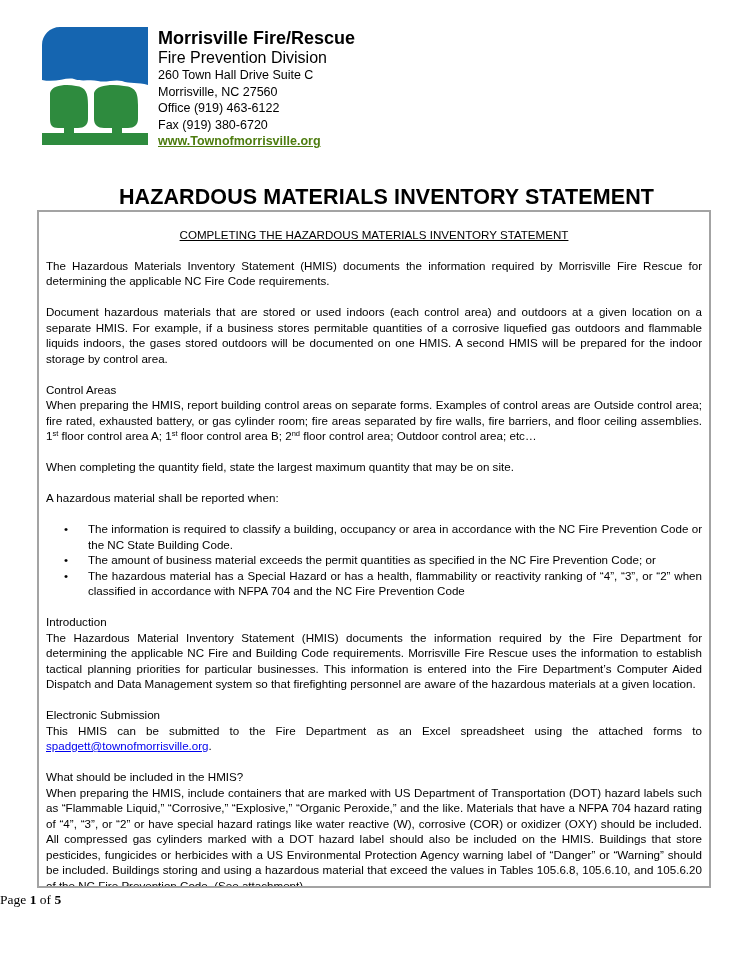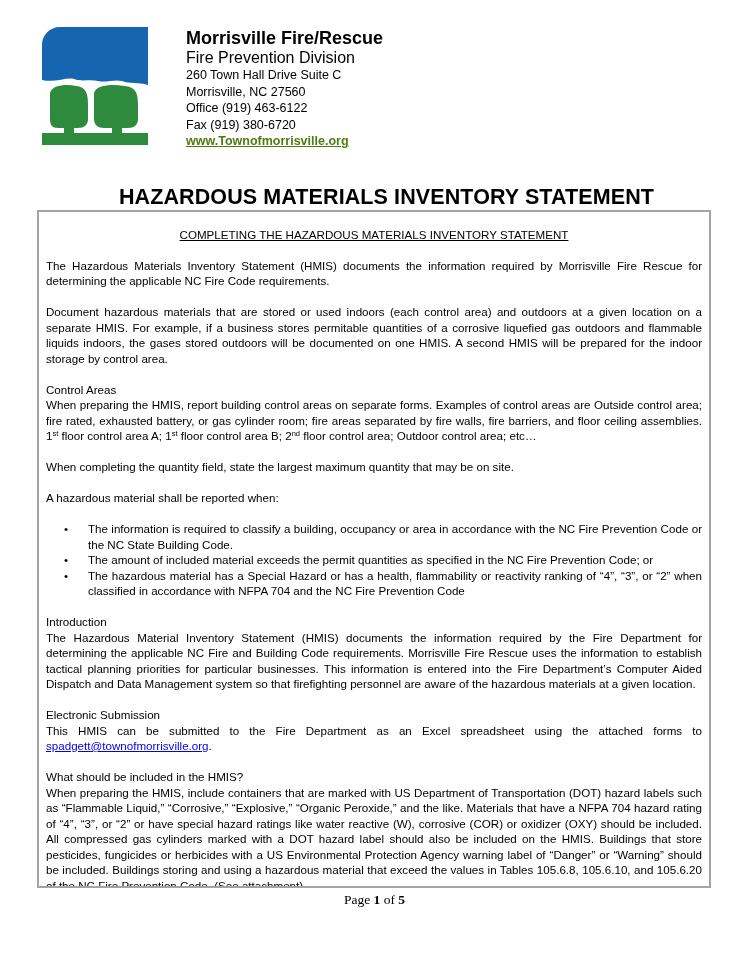--- a/index.html
+++ b/index.html
@@ -26,21 +26,20 @@
       position: absolute;
       left: 0;
       top: 0;
       width: 106px;
       height: 118px;
     }
     .org-block {
       position: absolute;
       left: 116px;
       top: 0;
-      margin-left: 28px;
     }
     .org-name {
       font-size: 18px;
       font-weight: bold;
       line-height: 22px;
       margin: 0;
     }
     .org-division {
       font-size: 16px;
       line-height: 18px;
@@ -121,21 +120,20 @@
     }
     .email-link {
       color: #0000ee;
       text-decoration: underline;
     }
     .footer {
       position: absolute;
       left: 0;
       width: 749px;
       top: 892px;
-      text-align: center;
       font-family: "Liberation Serif", serif;
       font-size: 13.5px;
     }
     .footer b {
       font-weight: bold;
     }
   </style>
 </head>
 <body>
 
@@ -174,21 +172,21 @@
 
   <p class="subhead">Control Areas</p>
   <p class="para-tight"><span>When preparing the HMIS, report building control areas on separate forms.  Examples of control areas are Outside control area; fire rated, exhausted battery, or gas cylinder room; fire areas separated by fire walls, fire barriers, and floor ceiling assemblies.  1</span><sup>st</sup><span>  floor control area A; 1</span><sup>st</sup><span> floor control area B; 2</span><sup>nd</sup><span> floor control area; Outdoor control area; etc…</span></p>
 
   <p class="para">When completing the quantity field, state the largest maximum quantity that may be on site.</p>
 
   <p class="para">A hazardous material shall be reported when:</p>
 
   <ul class="bullets">
     <li><span class="bullet-dot">•</span><span>The information is required to classify a building, occupancy or area in accordance with the NC Fire Prevention Code or the NC State Building Code.</span></li>
-    <li><span class="bullet-dot">•</span><span>The amount of included material exceeds the permit quantities as specified in the NC Fire Prevention Code; or</span></li>
+    <li><span class="bullet-dot">•</span><span>The amount of business material exceeds the permit quantities as specified in the NC Fire Prevention Code; or</span></li>
     <li><span class="bullet-dot">•</span><span>The hazardous material has a Special Hazard or has a health, flammability or reactivity ranking of “4”, “3”, or “2” when classified in accordance with NFPA 704 and the NC Fire Prevention Code</span></li>
   </ul>
 
   <p class="subhead">Introduction</p>
   <p class="para-tight">The Hazardous Material Inventory Statement (HMIS) documents the information required by the Fire Department for determining the applicable NC Fire and Building Code requirements.  Morrisville Fire Rescue uses the information to establish tactical planning priorities for particular businesses.  This information is entered into the Fire Department’s Computer Aided Dispatch and Data Management system so that firefighting personnel are aware of the hazardous materials at a given location.</p>
 
   <p class="subhead">Electronic Submission</p>
   <p class="para-tight"><span>This HMIS can be submitted to the Fire Department as an Excel spreadsheet using the attached forms to </span><a class="email-link">spadgett@townofmorrisville.org</a><span>.</span></p>
 
   <p class="subhead">What should be included in the HMIS?</p>

